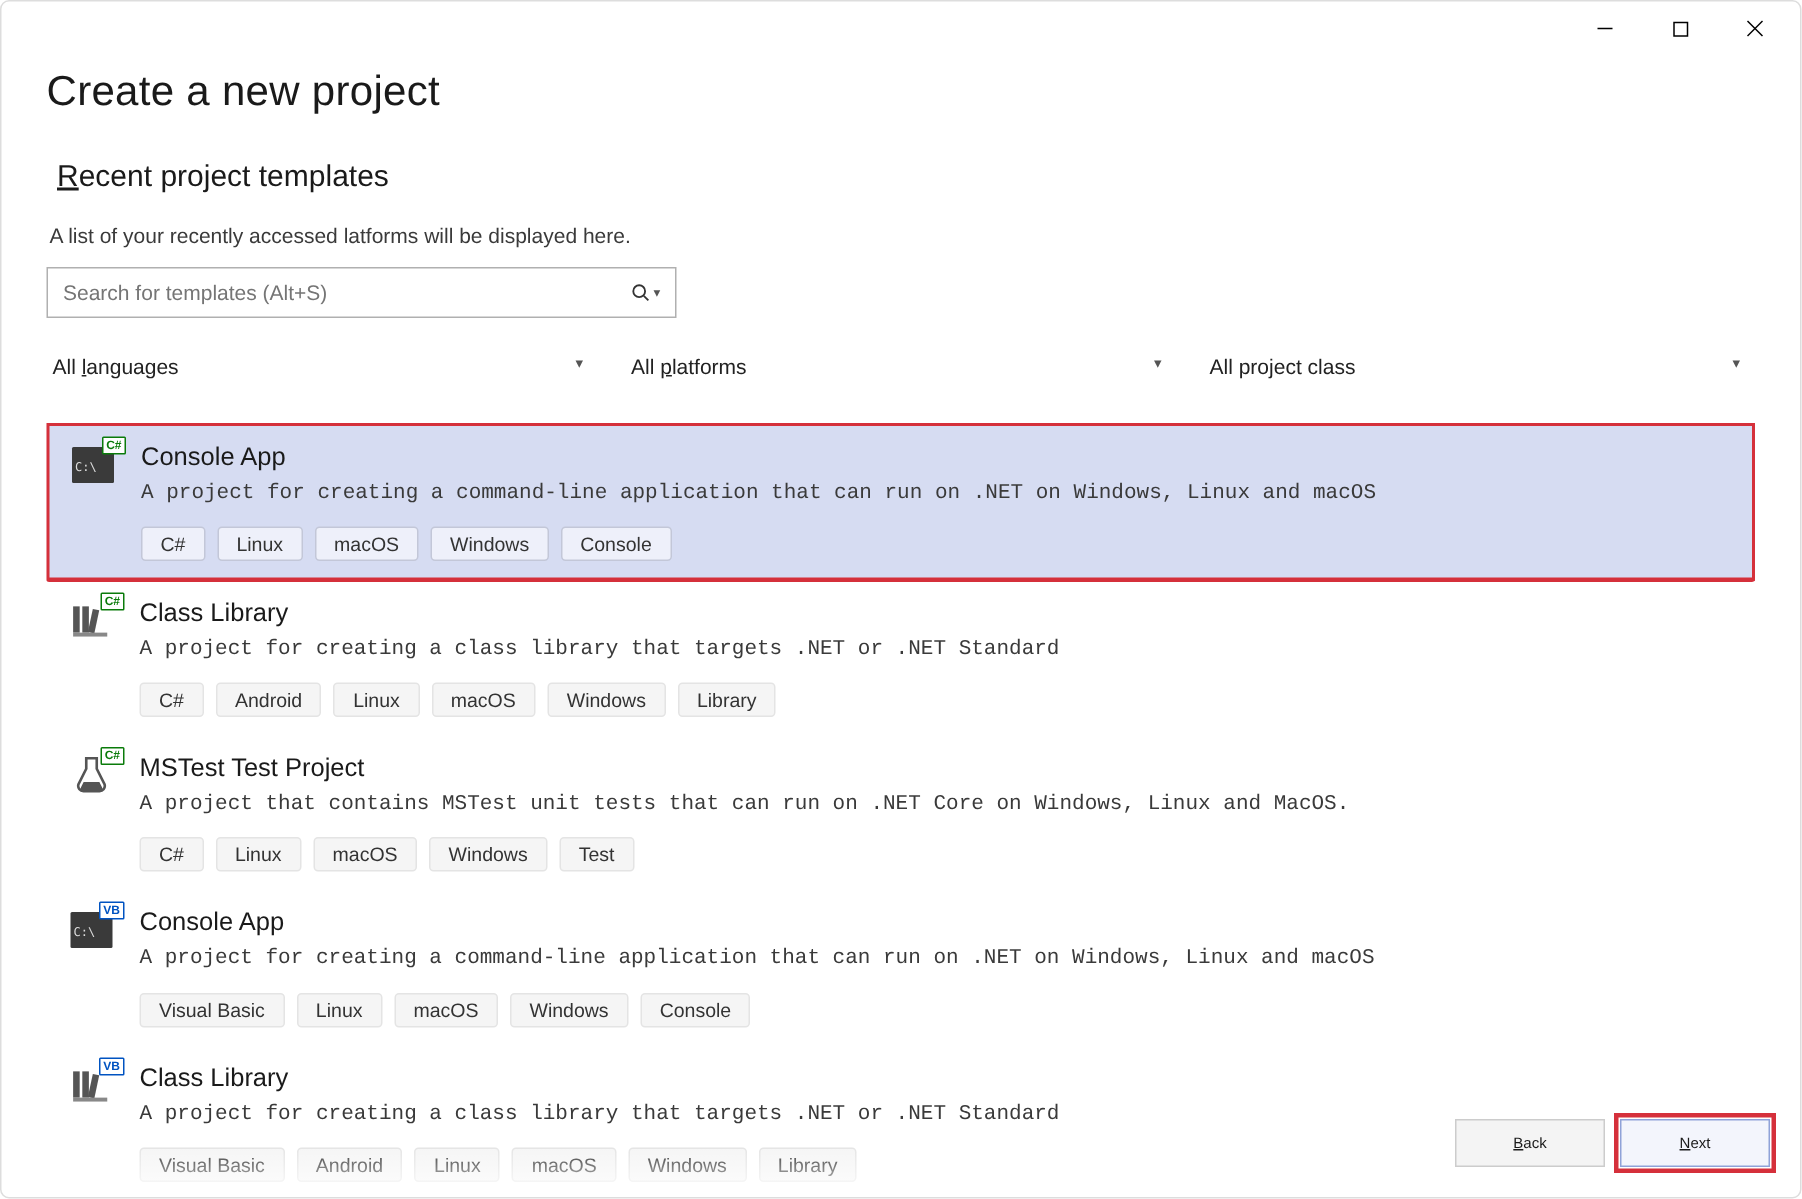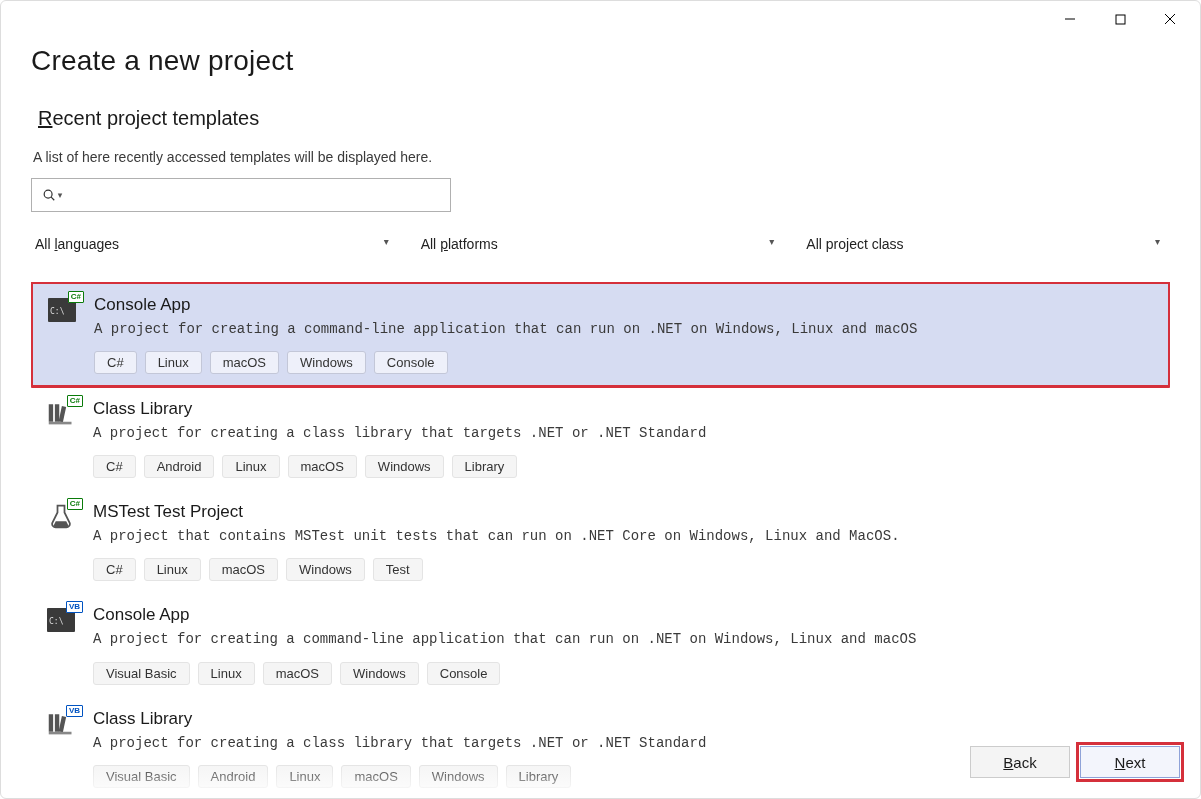--- a/index.html
+++ b/index.html
@@ -177,21 +177,21 @@
     bottom: 0; left: 0; right: 0;
     height: 72px;
     display: flex;
     justify-content: flex-end;
     align-items: center;
     gap: 10px;
     padding-right: 20px;
   }
   .btn {
     width: 100px; height: 32px;
-    font-size: 15px;
+    font-size: 10px;
     display: flex; align-items: center; justify-content: center;
     background: #f4f4f4;
     border: 1px solid #ccc;
     cursor: default;
   }
   .btn .ul { text-decoration: underline; }
   .btn.primary {
     background: #f3f5fc;
     border: 1px solid #8fa2d8;
     outline: 3px solid #d5303b;
@@ -247,25 +247,26 @@
       </svg>
   </div>
 </div>
 
 <div class="content">
   <div class="left">
     <h1 class="heading">Create a new project</h1>
     <h2 class="subheading">
       <span class="ul">R</span><span>ecent project templates</span>
     </h2>
-    <div class="recent-desc">A list of here recently accessed templates will be displayed here.</div>
+    <div class="recent-desc">A list of your recently accessed latforms will be displayed here.</div>
   </div>
 
   <div class="right">
     <div class="searchbox">
+      <input type="text" placeholder="Search for templates (Alt+S)" style="">
       <div class="search-icon-wrap">
         <svg viewBox="0 0 16 16" fill="none" stroke="#333" stroke-width="1.4">
           <circle cx="7" cy="7" r="4.5"></circle>
             <line x1="10.5" y1="10.5" x2="14" y2="14"></line>
         </svg>
         <span class="caret">▾</span>
       </div>
     </div>
 
     <div class="filters">

